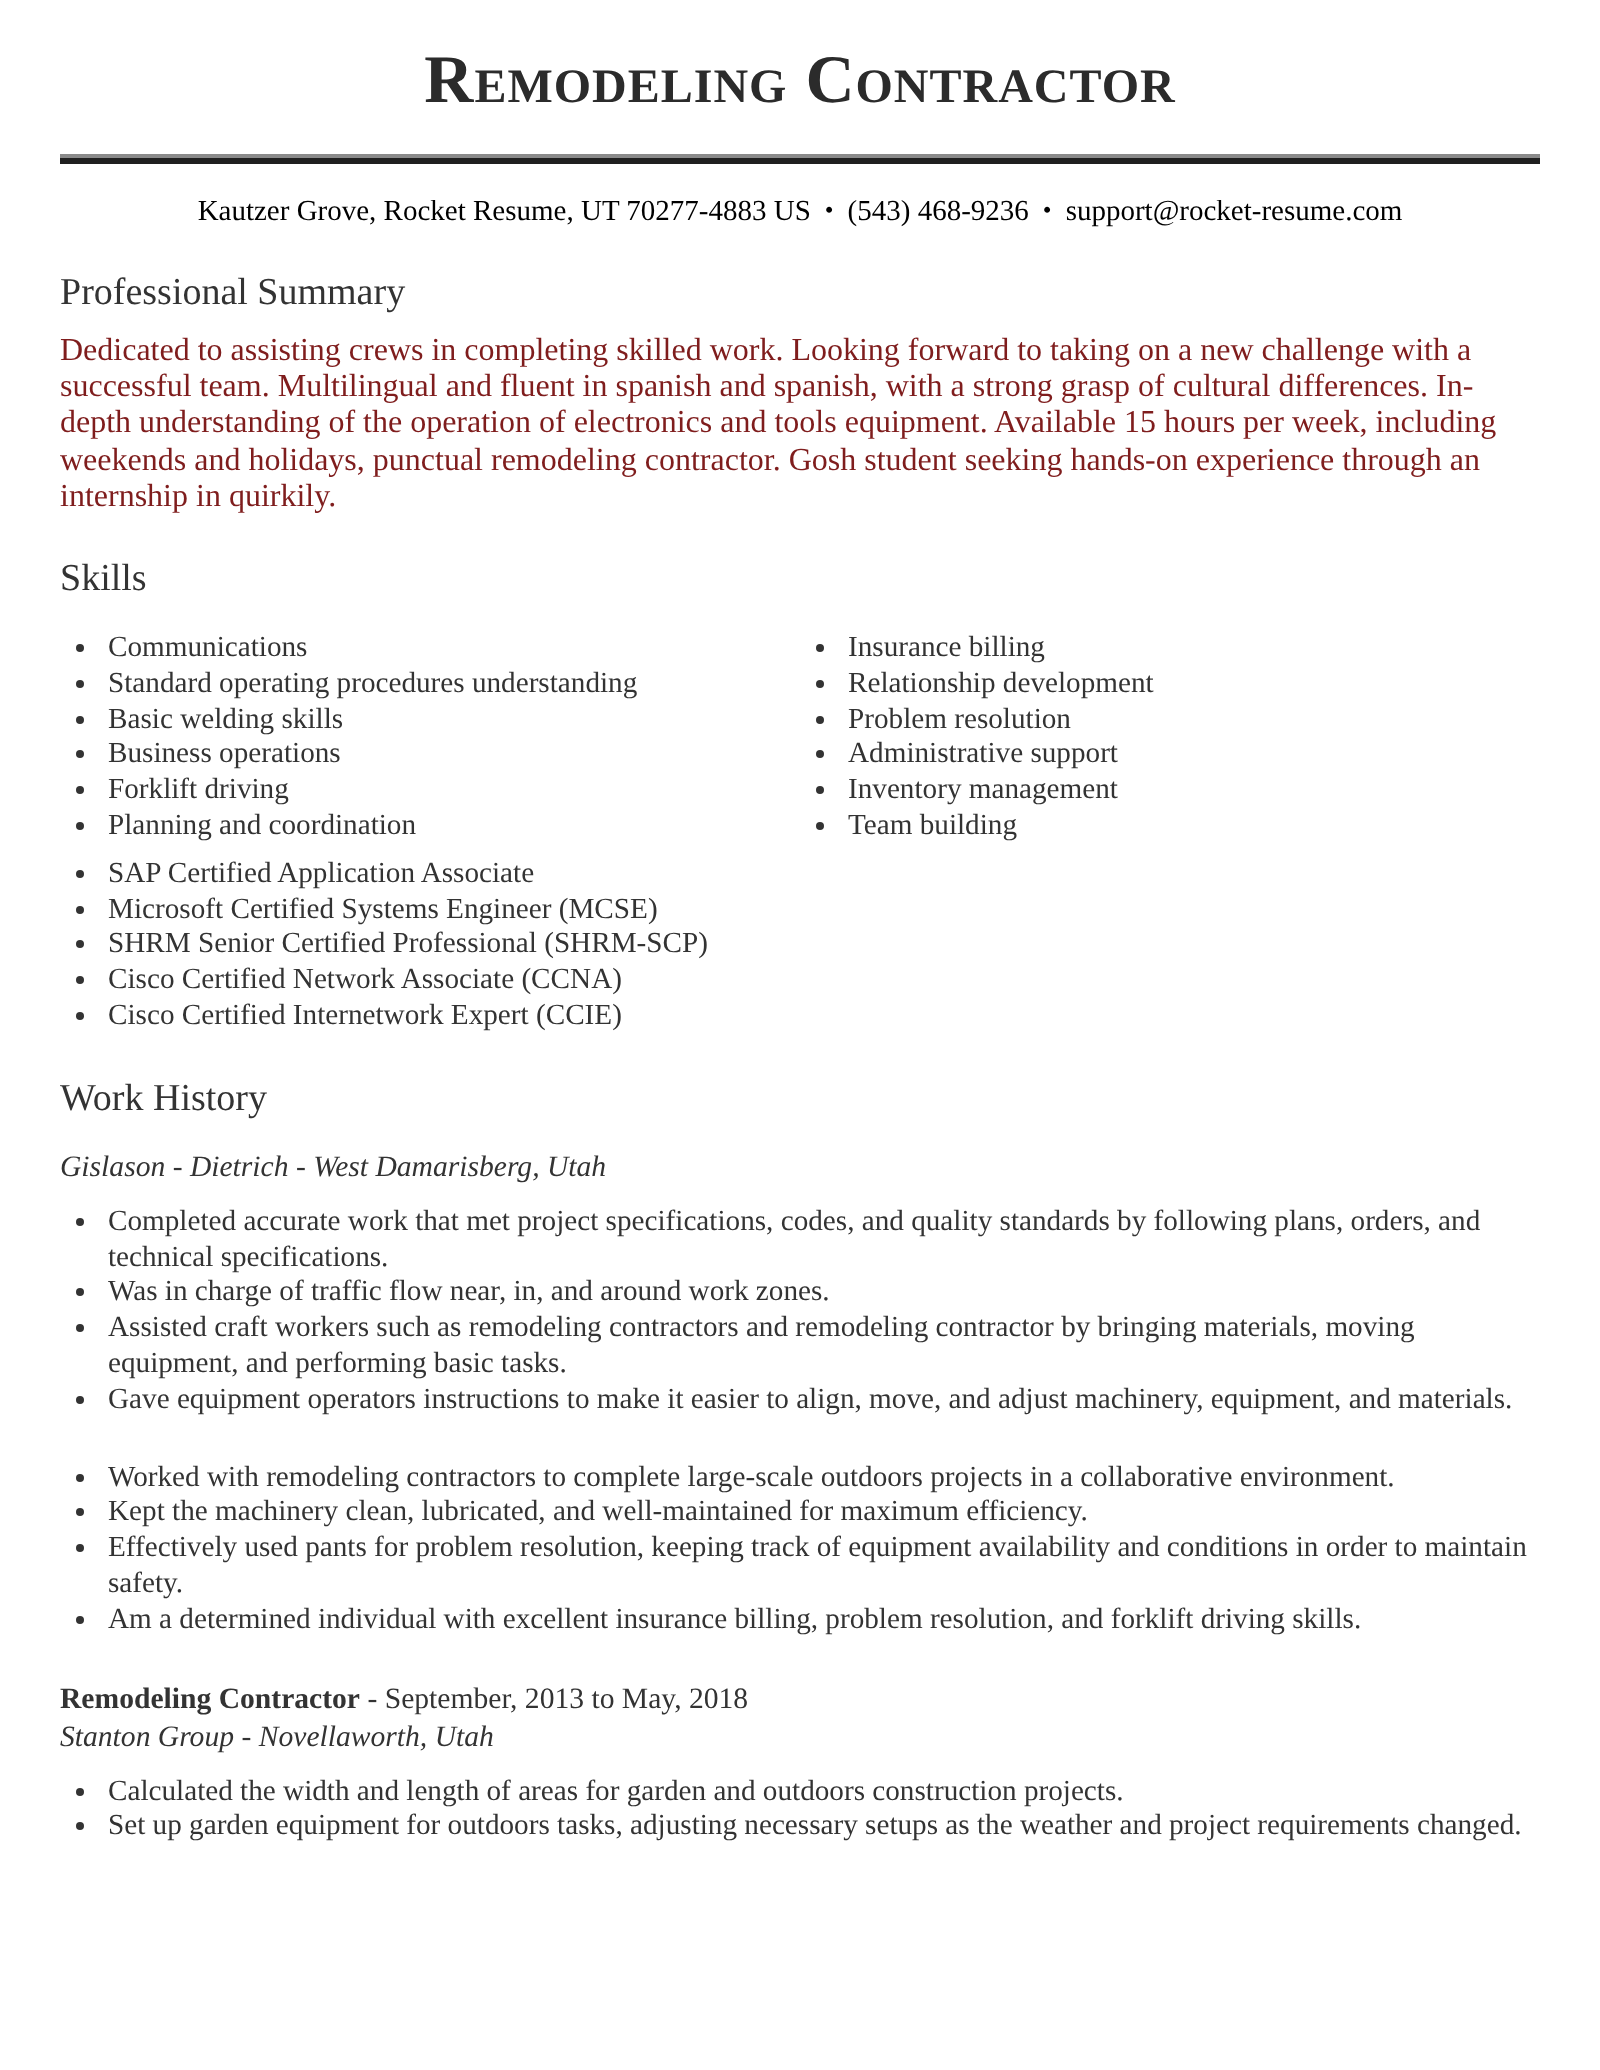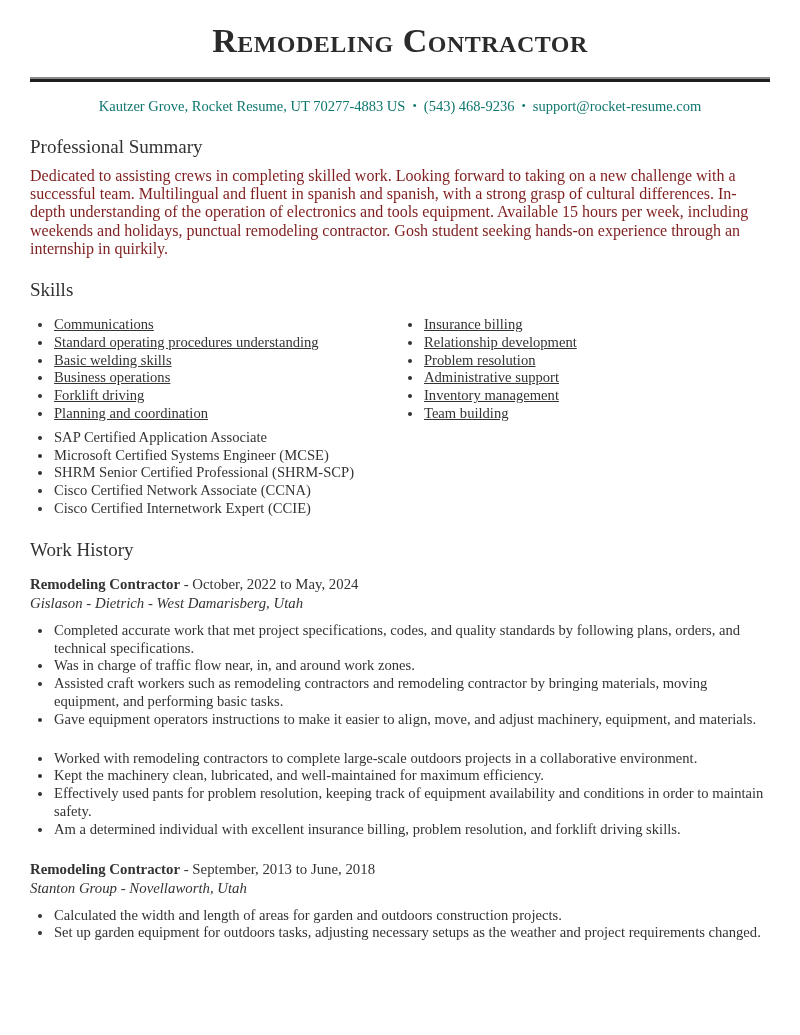--- a/index.html
+++ b/index.html
@@ -26,21 +26,21 @@
     margin-top: 17px;
     height: 3px;
     border-top: 2px solid #8a8a8a;
     border-bottom: 3px solid #1f1f1f;
   }
 
   .contact {
     margin: 16px 0 0 0;
     text-align: center;
     font-size: 14.5px;
-    color: #0f766e;
+    color: #000000;
   }
   .contact .dot { margin: 0 7px; font-size: 12.5px; position: relative; top: -1px; }
 
   h2.section-heading {
     margin: 21px 0 9px 0;
     font-size: 19px;
     font-weight: 400;
     color: #333333;
   }
 
@@ -55,21 +55,21 @@
     margin: 6px 0 0 0;
     padding-left: 23px;
   }
   ul.bullet-list li {
     font-size: 14.6px;
     line-height: 17.8px;
     padding-left: 1px;
   }
 
   .skills-cols { display: flex; }
-  .skills-cols ul { flex: 1 1 50%; text-decoration: underline; }
+  .skills-cols ul { flex: 1 1 50%; }
   .skills-cols ul.col2 { padding-left: 23px; margin-left: 352px0; }
   .skills-cols { gap: 0; }
   .skills-cols ul:first-child { max-width: 374px; }
 
   .work-jobs .job { margin-top: 14px; }
   .work-jobs .job + .job { margin-top: 21px; }
 
   .job-title-line {
     margin: 0;
     font-size: 14.8px;
@@ -126,25 +126,20 @@
     <li>Microsoft Certified Systems Engineer (MCSE)</li>
     <li>SHRM Senior Certified Professional (SHRM-SCP)</li>
     <li>Cisco Certified Network Associate (CCNA)</li>
     <li>Cisco Certified Internetwork Expert (CCIE)</li>
   </ul>
 
   <h2 class="section-heading">Work History</h2>
   <div class="work-jobs">
 
     <div class="job">
-      <p class="job-title-line">
-        <span class="job-title">Remodeling Contractor</span>
-        <span>-</span>
-        <span>October, 2022 to May, 2024</span>
-      </p>
       <p class="job-company-line">
         <span class="job-company">Gislason - Dietrich</span>
         <span>-</span>
         <span>West Damarisberg, Utah</span>
       </p>
       <ul class="bullet-list">
         <li>Completed accurate work that met project specifications, codes, and quality standards by following plans, orders, and technical specifications.</li>
         <li>Was in charge of traffic flow near, in, and around work zones.</li>
         <li>Assisted craft workers such as remodeling contractors and remodeling contractor by bringing materials, moving equipment, and performing basic tasks.</li>
         <li>Gave equipment operators instructions to make it easier to align, move, and adjust machinery, equipment, and materials.</li>
@@ -157,21 +152,21 @@
         <li>Kept the machinery clean, lubricated, and well-maintained for maximum efficiency.</li>
         <li>Effectively used pants for problem resolution, keeping track of equipment availability and conditions in order to maintain safety.</li>
         <li>Am a determined individual with excellent insurance billing, problem resolution, and forklift driving skills.</li>
       </ul>
     </div>
 
     <div class="job">
       <p class="job-title-line">
         <span class="job-title">Remodeling Contractor</span>
         <span>-</span>
-        <span>September, 2013 to June, 2018</span>
+        <span>September, 2013 to May, 2018</span>
       </p>
       <p class="job-company-line">
         <span class="job-company">Stanton Group</span>
         <span>-</span>
         <span>Novellaworth, Utah</span>
       </p>
       <ul class="bullet-list">
         <li>Calculated the width and length of areas for garden and outdoors construction projects.</li>
         <li>Set up garden equipment for outdoors tasks, adjusting necessary setups as the weather and project requirements changed.</li>
 

